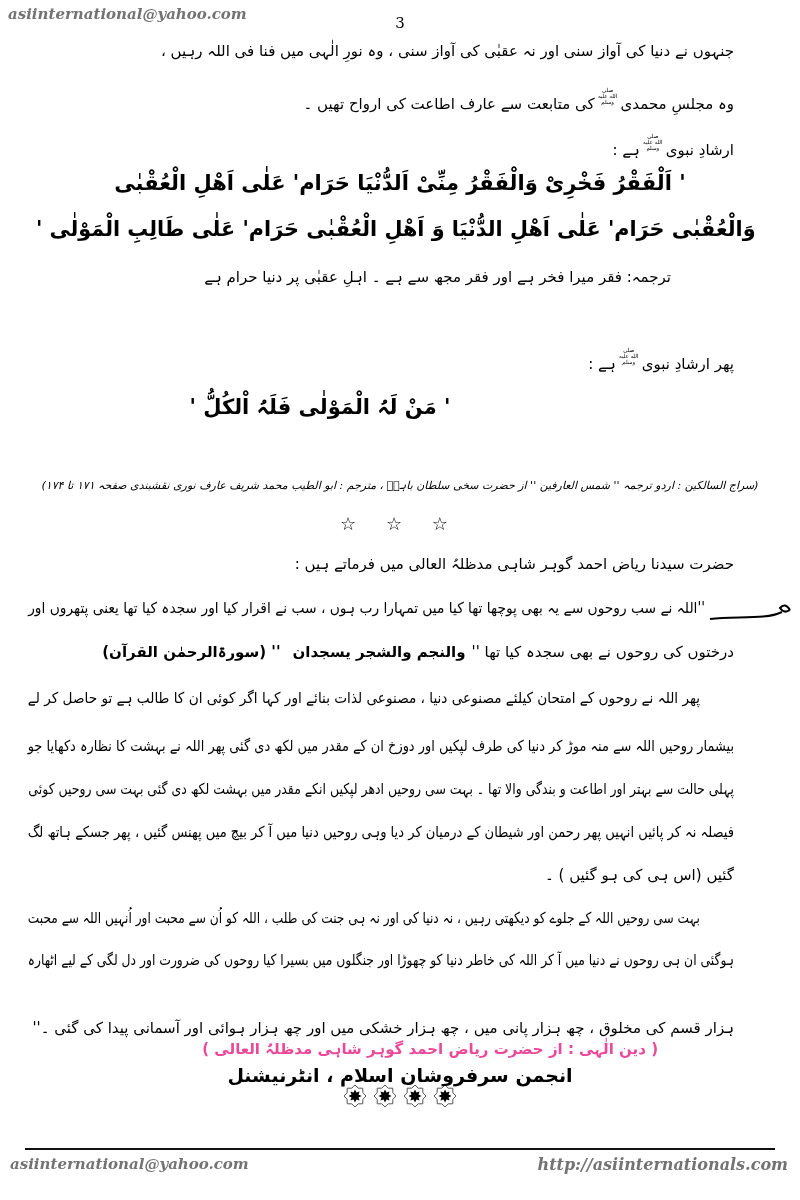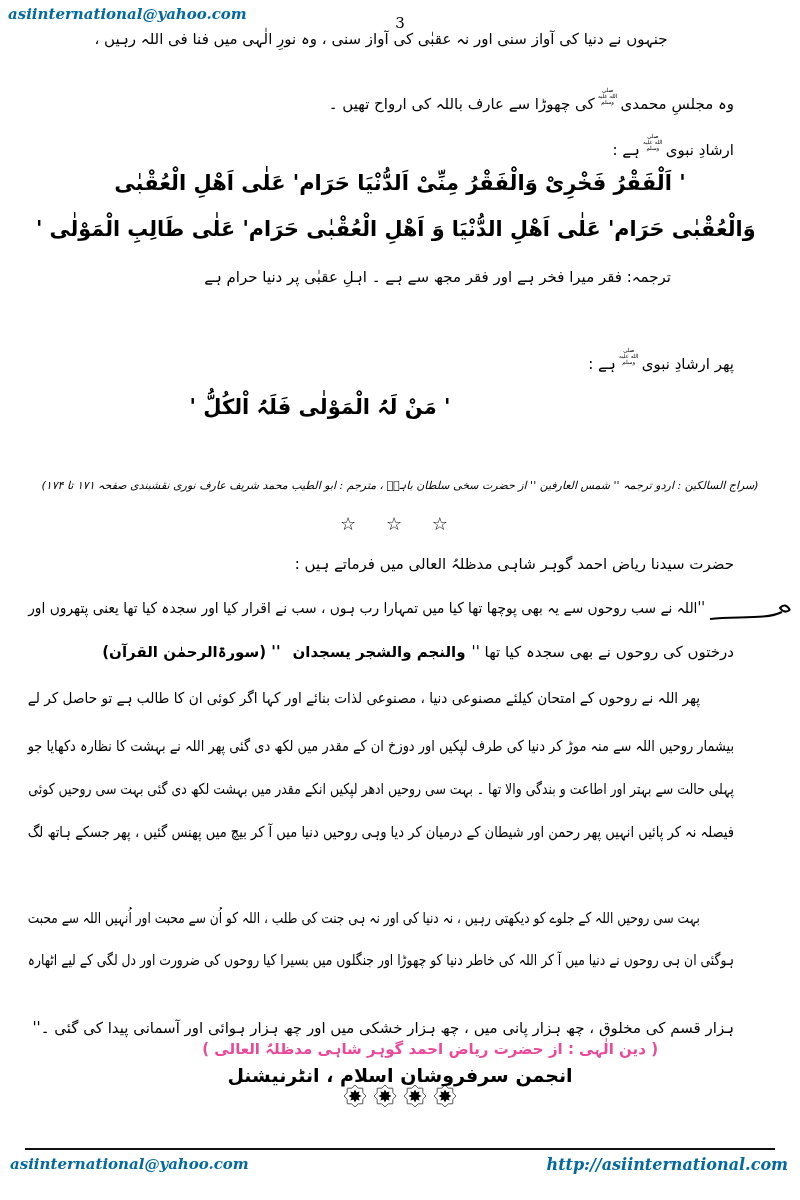--- a/index.html
+++ b/index.html
@@ -12,21 +12,21 @@
     position:absolute;left:28px;direction:rtl;white-space:nowrap;
     font-size:15px;text-align:right;line-height:1.5;
   }
   .ctr{text-align:center;}
   .ar{font-weight:bold;font-size:21px;}
   .sm{font-size:11px;font-style:italic;}
   .b{font-weight:bold;margin:0 6px;text-align:right;}
   .blue{color:#ec4899;font-weight:bold;}
   .latin{
     font-family:"DejaVu Serif",serif;font-style:italic;font-weight:bold;
-    color:#0369a1;font-size:15px;
+    color:#737373;font-size:15px;
   }
   .pagenum{position:absolute;top:14px;left:0;right:0;text-align:center;
     font-family:"DejaVu Serif",serif;font-size:15px;}
   .stars-outline{letter-spacing:12px;font-size:18px;}
   .saw{
     display:inline-block;width:20px;font-size:5.5px;line-height:1.1;
     vertical-align:5px;text-align:center;white-space:normal;margin:0 3px;
   }
   .spacer48{display:inline-block;width:48px;}
   .rule{position:absolute;left:25px;right:25px;top:1148px;height:2px;background:#111;}
@@ -38,24 +38,24 @@
   .swash{position:absolute;top:600px;right:6px;}
 </style>
 </head>
 <body>
 
 <div class="page">
 
   <a class="latin" style="position:absolute;top:5px;left:8px;text-decoration:none;">asiinternational@yahoo.com</a>
   <div class="pagenum">3</div>
 
-  <div class="line" style="top:28px;right:66px;text-align:center;">جنہوں نے دنیا کی آواز سنی اور نہ عقبٰی کی آواز سنی ، وہ نورِ الٰہی میں فنا فی اللہ رہیں ،</div>
+  <div class="line" style="top:40px;right:66px;">جنہوں نے دنیا کی آواز سنی اور نہ عقبٰی کی آواز سنی ، وہ نورِ الٰہی میں فنا فی اللہ رہیں ،</div>
 
   <div class="line" style="top:87px;right:66px;">
-    <span>وہ مجلسِ محمدی</span><span class="saw">صلى الله عليه وسلم</span><span>کی چھوڑا سے عارف باللہ کی ارواح تھیں ۔</span>
+    <span>وہ مجلسِ محمدی</span><span class="saw">صلى الله عليه وسلم</span><span>کی متابعت سے عارف اطاعت کی ارواح تھیں ۔</span>
   </div>
 
   <div class="line" style="top:133px;right:66px;">
     <span>ارشادِ نبوی</span><span class="saw">صلى الله عليه وسلم</span><span>ہے :</span>
   </div>
 
   <div class="line ar ctr" style="top:168px;left:70px;right:70px;">' اَلْفَقْرُ فَخْرِیْ وَالْفَقْرُ مِنِّیْ اَلدُّنْیَا حَرَام' عَلٰی اَھْلِ الْعُقْبٰی</div>
   <div class="line ar ctr" style="top: 214px; left: 40px; right: 40px; transform-origin: center center; transform: scaleX(0.987654);">وَالْعُقْبٰی حَرَام' عَلٰی اَھْلِ الدُّنْیَا وَ اَھْلِ الْعُقْبٰی حَرَام' عَلٰی طَالِبِ الْمَوْلٰی '</div>
 
   <div class="line" style="top:266px;right:129px;">ترجمہ:  فقر میرا فخر ہے اور فقر مجھ سے ہے ۔ اہلِ عقبٰی پر دنیا حرام ہے</div>
@@ -80,20 +80,21 @@
   <div class="line" style="top: 597px; right: 95px; transform-origin: right center; transform: scaleX(0.918589);">''اللہ نے سب روحوں سے  یہ بھی پوچھا تھا کیا میں تمہارا رب ہوں ، سب نے اقرار کیا اور سجدہ کیا تھا  یعنی پتھروں اور</div>
 
   <div class="line" style="top:641px;right:66px;">
     <span>درختوں کی روحوں نے بھی سجدہ کیا تھا  ''</span><span class="b">والنجم والشجر یسجدان</span><span class="b">''    (سورۃالرحمٰن القرآن)</span>
   </div>
 
   <div class="line" style="top: 687px; right: 100px; transform-origin: right center; transform: scaleX(0.908108);">پھر اللہ نے روحوں کے امتحان کیلئے مصنوعی دنیا ، مصنوعی لذات بنائے اور کہا اگر کوئی ان کا طالب ہے تو حاصل کر لے</div>
   <div class="line" style="top: 735px; right: 66px; transform-origin: right center; transform: scaleX(0.862027);">بیشمار روحیں اللہ سے منہ موڑ کر دنیا کی طرف لپکیں اور دوزخ ان کے مقدر میں لکھ دی گئی پھر اللہ نے بہشت کا نظارہ  دکھایا جو</div>
   <div class="line" style="top: 778px; right: 66px; transform-origin: right center; transform: scaleX(0.831567);">پہلی حالت سے بہتر اور اطاعت و بندگی والا تھا ۔ بہت سی روحیں ادھر لپکیں انکے مقدر میں بہشت لکھ دی گئی بہت سی روحیں کوئی</div>
   <div class="line" style="top: 821px; right: 66px; transform-origin: right center; transform: scaleX(0.87053);">فیصلہ نہ کر پائیں انہیں پھر رحمن اور شیطان کے درمیان کر دیا وہی روحیں دنیا میں آ کر بیچ میں پھنس گئیں ، پھر جسکے ہاتھ لگ</div>
+  <div class="line" style="top:864px;right:66px;">گئیں (اس ہی کی ہو گئیں ) ۔</div>
   <div class="line" style="top: 907px; right: 100px; transform-origin: right center; transform: scaleX(0.811594);">بہت سی روحیں اللہ کے جلوے کو دیکھتی رہیں ، نہ دنیا کی اور نہ ہی جنت کی طلب ، اللہ کو اُن سے محبت اور اُنہیں اللہ سے محبت</div>
   <div class="line" style="top: 949px; right: 66px; transform-origin: right center; transform: scaleX(0.822844);">ہوگئی ان ہی روحوں نے دنیا میں آ کر اللہ کی خاطر دنیا کو چھوڑا اور جنگلوں میں بسیرا کیا روحوں کی ضرورت اور دل لگی کے لیے اٹھارہ</div>
   <div class="line" style="top:985px;right:66px;margin-top:32px;">ہزار قسم کی مخلوق ، چھ ہزار پانی میں ، چھ ہزار خشکی میں اور چھ ہزار ہوائی اور آسمانی پیدا کی گئی ۔''</div>
 
   <div class="line blue" style="top:1038px;right:142px;">( دین الٰہی :  از حضرت ریاض احمد گوہر شاہی مدظلہُ العالی )</div>
 
   <div class="ornaments">
     <svg width="24" height="24" viewBox="0 0 24 24">
         <polygon points="12,1 15.25,4.15 19.78,4.22 19.85,8.75 23,12 19.85,15.25 19.78,19.78 15.25,19.85 12,23 8.75,19.85 4.22,19.78 4.15,15.25 1,12 4.15,8.75 4.22,4.22 8.75,4.15" fill="#fff" stroke="#555" stroke-width="1"></polygon>
         <polygon points="12,5.5 13.45,8.49 16.6,7.4 15.51,10.55 18.5,12 15.51,13.45 16.6,16.6 13.45,15.51 12,18.5 10.55,15.51 7.4,16.6 8.49,13.45 5.5,12 8.49,10.55 7.4,7.4 10.55,8.49" fill="#000"></polygon>
@@ -109,15 +110,15 @@
     <svg width="24" height="24" viewBox="0 0 24 24">
         <polygon points="12,1 15.25,4.15 19.78,4.22 19.85,8.75 23,12 19.85,15.25 19.78,19.78 15.25,19.85 12,23 8.75,19.85 4.22,19.78 4.15,15.25 1,12 4.15,8.75 4.22,4.22 8.75,4.15" fill="#fff" stroke="#555" stroke-width="1"></polygon>
         <polygon points="12,5.5 13.45,8.49 16.6,7.4 15.51,10.55 18.5,12 15.51,13.45 16.6,16.6 13.45,15.51 12,18.5 10.55,15.51 7.4,16.6 8.49,13.45 5.5,12 8.49,10.55 7.4,7.4 10.55,8.49" fill="#000"></polygon>
       </svg>
   </div>
 
   <div class="title">انجمن سرفروشان اسلام ، انٹرنیشنل</div>
   <div class="rule"></div>
 
   <a class="latin" style="position:absolute;top:1155px;left:10px;text-decoration:none;">asiinternational@yahoo.com</a>
-  <a class="latin" style="position:absolute;top:1155px;right:12px;text-decoration:none;font-size:16px;">http://asiinternational.com</a>
+  <a class="latin" style="position:absolute;top:1155px;right:12px;text-decoration:none;font-size:16px;">http://asiinternationals.com</a>
 
 </div>
 
 </body></html>

